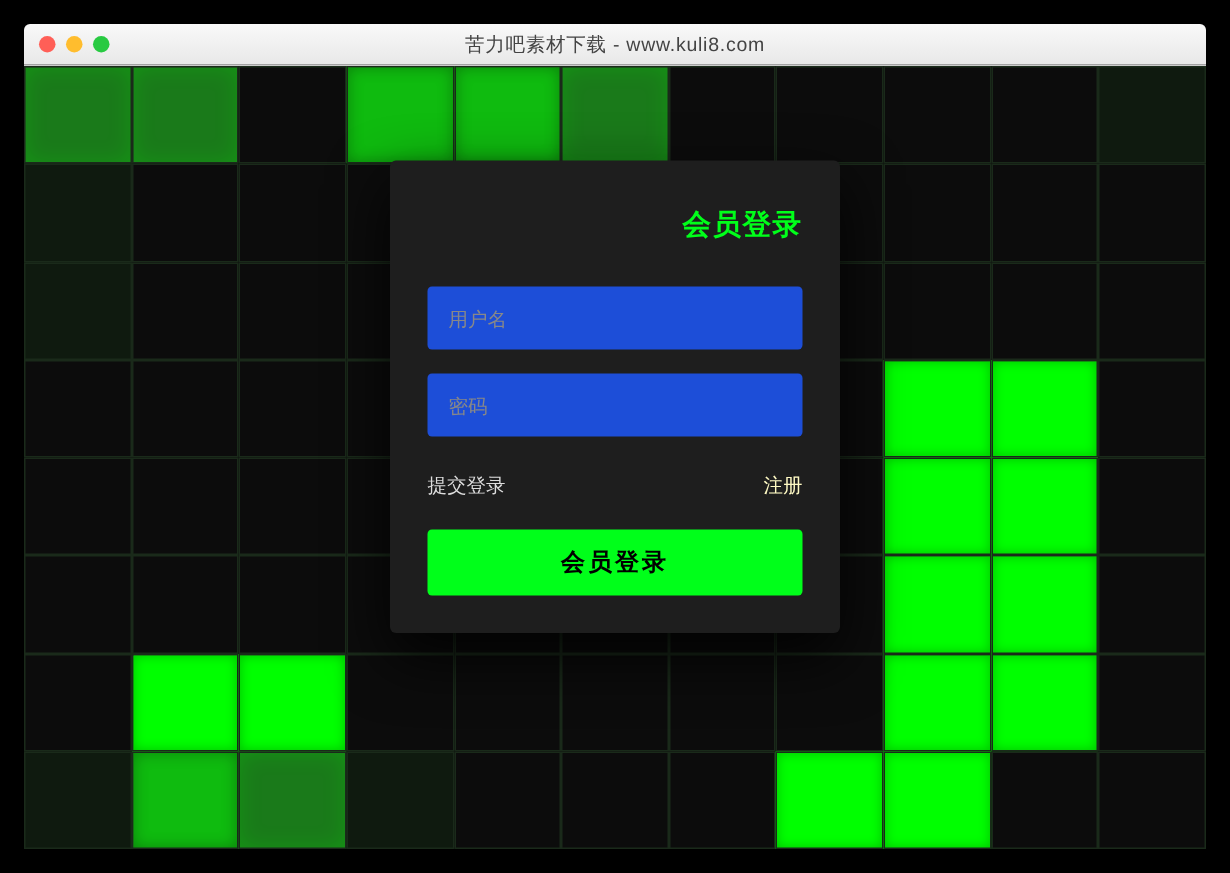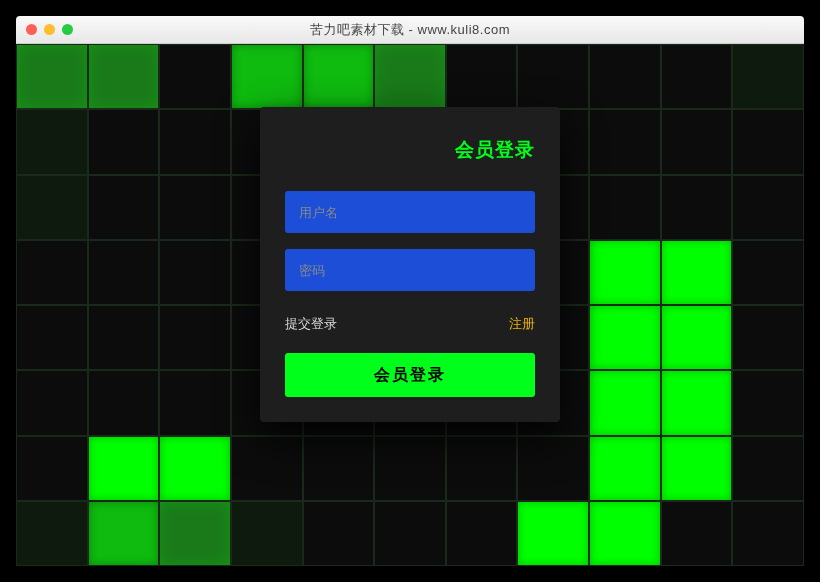--- a/index.html
+++ b/index.html
@@ -113,21 +113,21 @@
     }
     .input-field::placeholder { color: #888; }
     .links-row {
       display: flex;
       justify-content: space-between;
       margin-top: 8px;
       margin-bottom: 20px;
       font-size: 13px;
     }
     .link-forgot { color: #ddd; cursor: pointer; }
-    .link-register { color: #eab308; cursor: pointer; font-weight: 500; }
+    .link-register { color: #fef9c3; cursor: pointer; font-weight: 500; }
     .submit-btn {
       width: 100%;
       height: 44px;
       background: #00ff1a;
       border: none;
       border-radius: 3px;
       color: #000;
       font-size: 16px;
       font-weight: bold;
       cursor: pointer;

